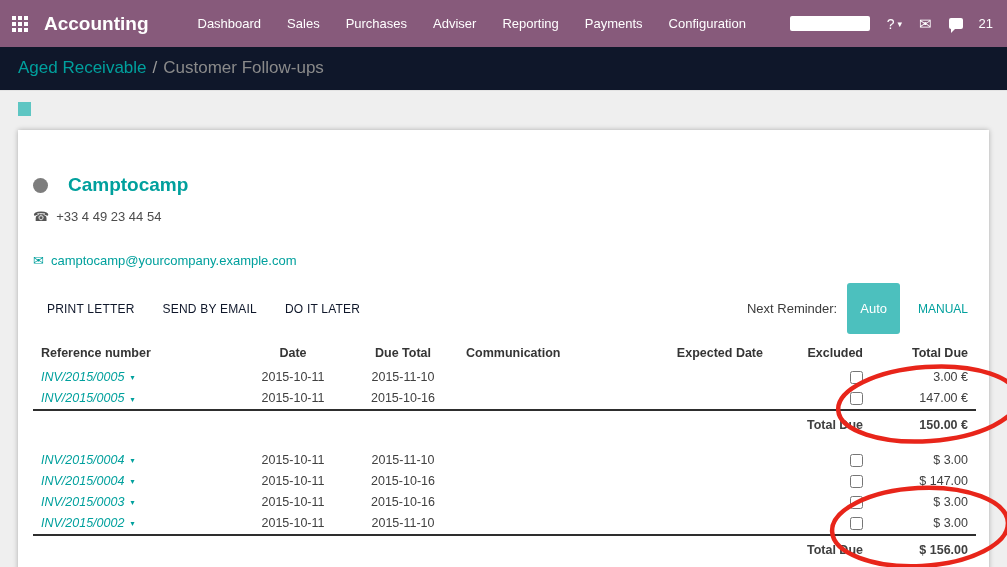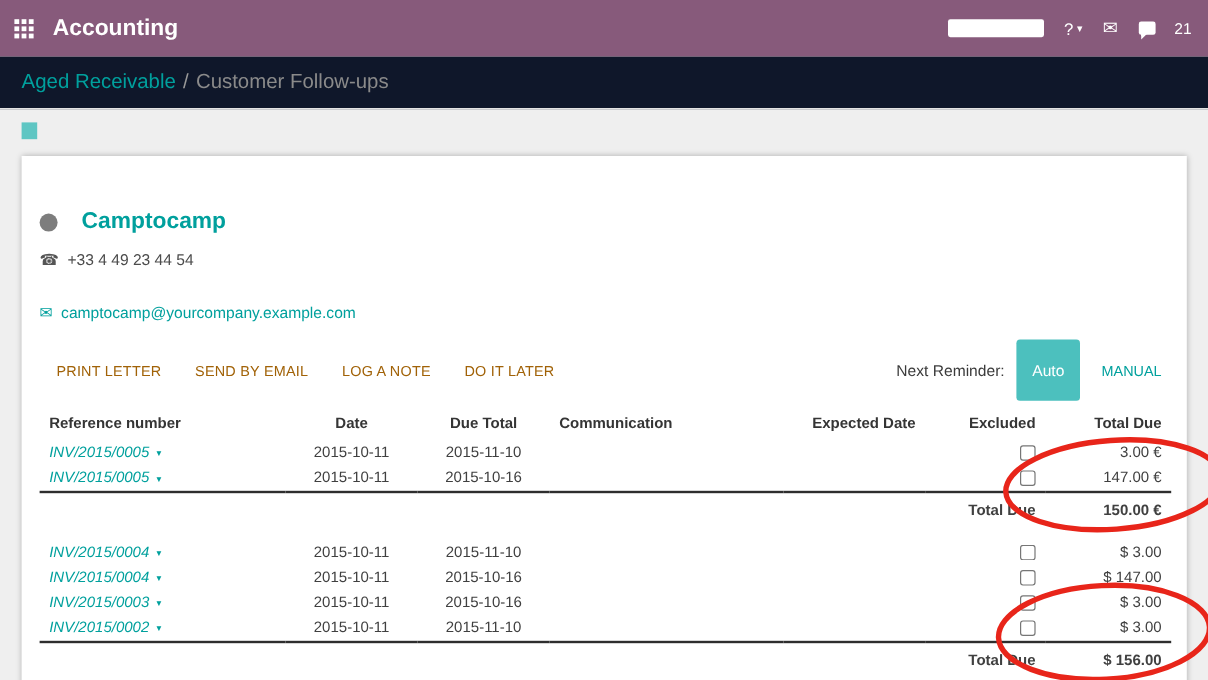--- a/index.html
+++ b/index.html
@@ -43,21 +43,21 @@
   .customer-name { color:#00A09D; font-size:19px; font-weight:bold; }
 
   .phone-row { margin-top:13px; display:flex; align-items:center; gap:7px; font-size:13px; color:#4c4c4c; }
   .phone-icon { color:#555; font-size:13px; }
 
   .email-row { margin-top:29px; display:flex; align-items:center; gap:7px; font-size:13px; }
   .email-icon { color:#00A09D; font-size:13px; }
   .email-link { color:#00A09D; text-decoration:none; cursor:pointer; }
 
   .actions-row { margin-top:15px; display:flex; align-items:center; }
-  .text-btn { color:#a16207; font-size:12px; padding:6px 14px; background:none; border:none;
+  .text-btn { color:#0f172a; font-size:12px; padding:6px 14px; background:none; border:none;
               cursor:pointer; letter-spacing:.2px; font-family:inherit; }
   .reminder-cluster { margin-left:auto; display:flex; align-items:center; gap:10px; }
   .reminder-label { font-size:13px; color:#3b3b3b; }
   .auto-btn { background:#4cc0be; color:#fff; border:none; font-size:13px; padding:18px 13px;
               border-radius:3px; cursor:pointer; font-family:inherit; }
   .manual-btn { color:#00A09D; background:none; border:none; font-size:12px; padding:6px 8px;
                 cursor:pointer; font-family:inherit; }
 
   
   table.fup { width:100%; border-collapse:collapse; margin-top:8px; table-layout:fixed; }
@@ -87,20 +87,29 @@
       <i></i>
       <i></i>
       <i></i>
       <i></i>
       <i></i>
       <i></i>
       <i></i>
       <i></i>
   </div>
   <div class="app-title">Accounting</div>
+  <div class="menu">
+    <div class="menu-item">Dashboard</div>
+    <div class="menu-item">Sales</div>
+    <div class="menu-item">Purchases</div>
+    <div class="menu-item">Adviser</div>
+    <div class="menu-item">Reporting</div>
+    <div class="menu-item">Payments</div>
+    <div class="menu-item">Configuration</div>
+  </div>
   <div class="top-right">
     <input class="search-input" type="text" style="">
     <div class="help">
       <span>?</span>
       <span class="caret">▾</span>
     </div>
     <span class="envelope-icon">✉</span>
     <div class="messages">
       <span class="bubble"></span>
       <span>21</span>
@@ -127,21 +136,20 @@
   </div>
 
   <div class="email-row">
     <span class="email-icon">✉</span>
     <a class="email-link">camptocamp@yourcompany.example.com</a>
   </div>
 
   <div class="actions-row">
     <button class="text-btn">PRINT LETTER</button>
     <button class="text-btn">SEND BY EMAIL</button>
-    <button class="text-btn">LOG A NOTE</button>
     <button class="text-btn">DO IT LATER</button>
     <div class="reminder-cluster">
       <span class="reminder-label">Next Reminder:</span>
       <button class="auto-btn">Auto</button>
       <button class="manual-btn">MANUAL</button>
     </div>
   </div>
 
   <table class="fup">
     <colgroup>

